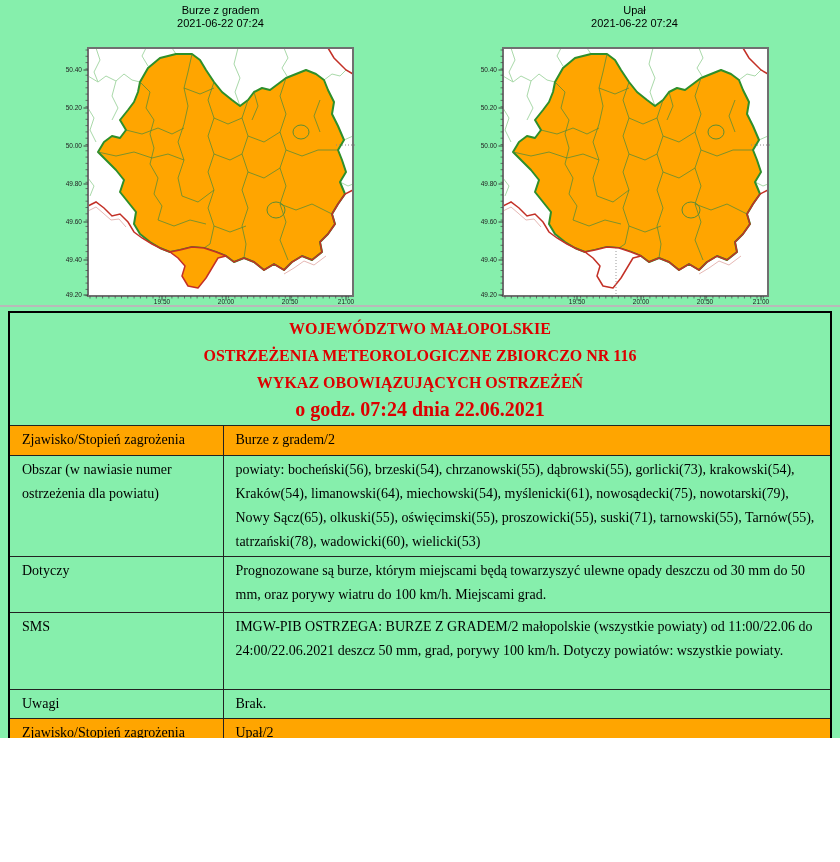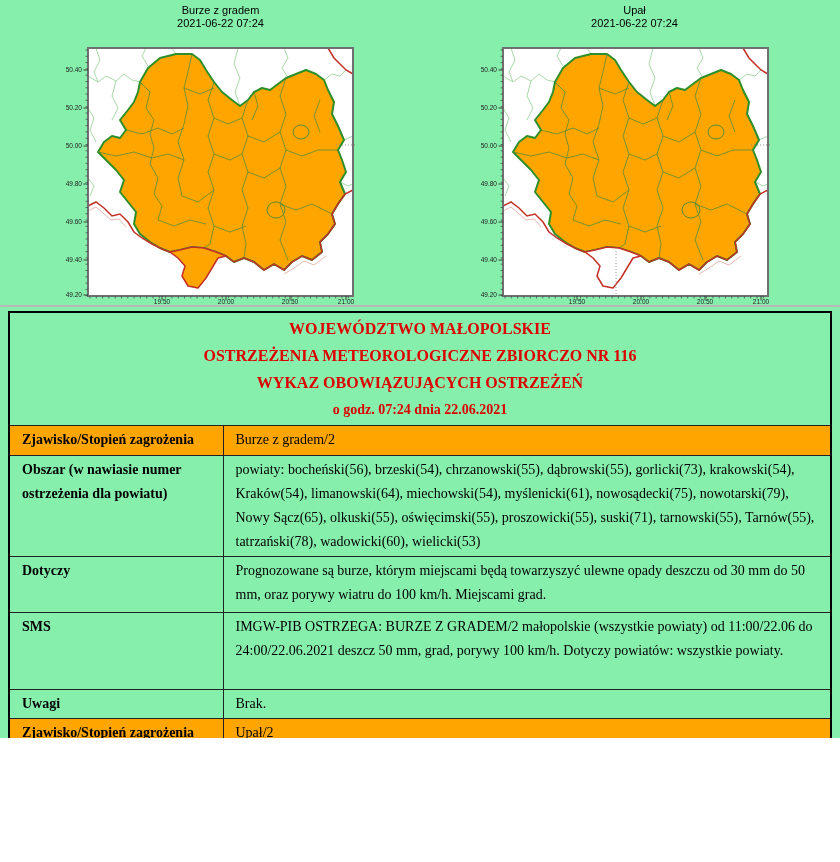--- a/index.html
+++ b/index.html
@@ -9,23 +9,23 @@
              font-size:11px;line-height:13px;color:#000;}
   .map-box{position:absolute;top:44px;width:300px;height:260px;}
   .sep-line{position:absolute;left:0;top:305px;width:840px;height:2px;background:#b9b9b9;}
   .warn-table-wrap{position:absolute;left:8px;top:311px;width:824px;}
   table.warn{border-collapse:collapse;width:824px;table-layout:fixed;
              font-family:"Liberation Serif",serif;border:2px solid #000;}
   table.warn td{border:1px solid #222;vertical-align:top;padding:2px 12px;
                 font-size:14px;line-height:24px;color:#000;overflow:hidden;}
   td.hdr{ text-align:center;padding-top:8px;}
   .hdr-line{font-weight:bold;color:#dd0000;font-size:16px;line-height:27px;}
-  .hdr-line.small{font-size:14px;}
+  .hdr-line.small{font-size:20px;}
   tr.hl td{background:#FFA500;}
-  td.lbl{font-weight:bold;}
+  td.lbl{font-weight:normal;}
 </style>
 </head>
 <body>
 
 <div class="canvas">
 
   <div class="map-title" style="left:88px;">
     <div>Burze z gradem</div>
     <div>2021-06-22 07:24</div>
   </div>

